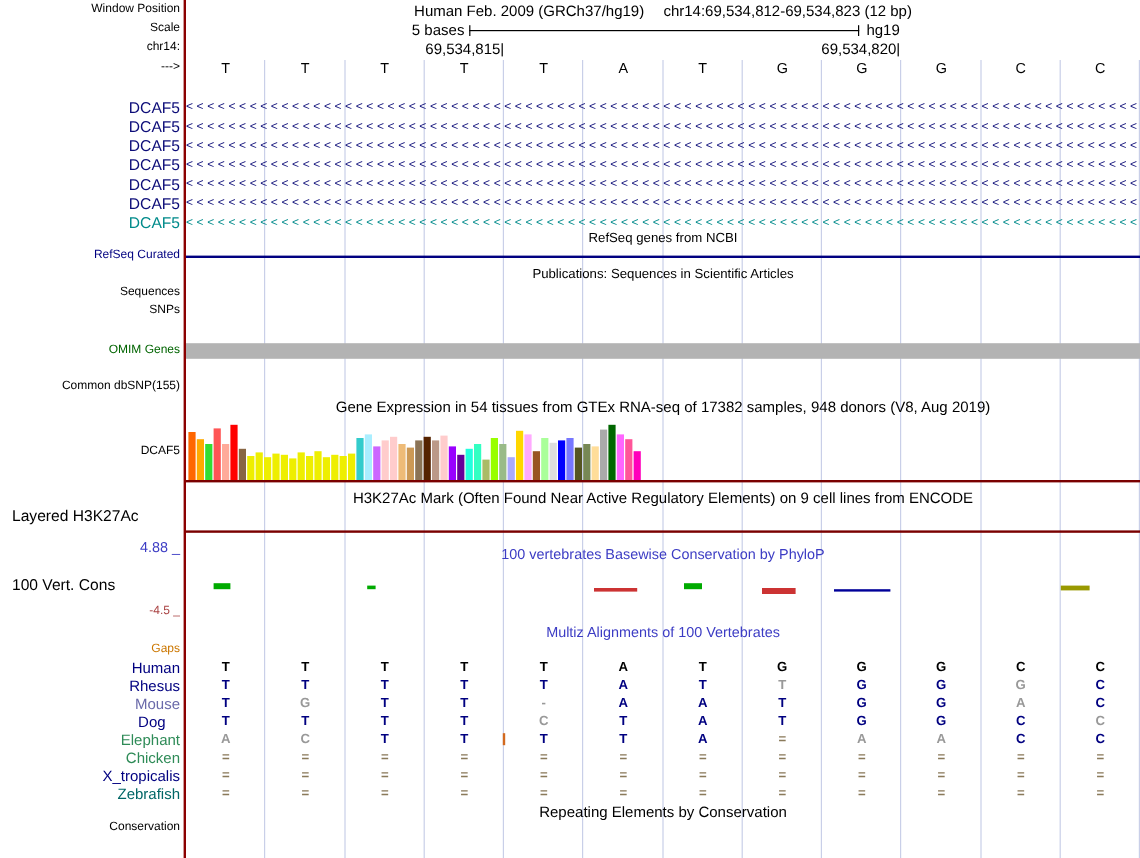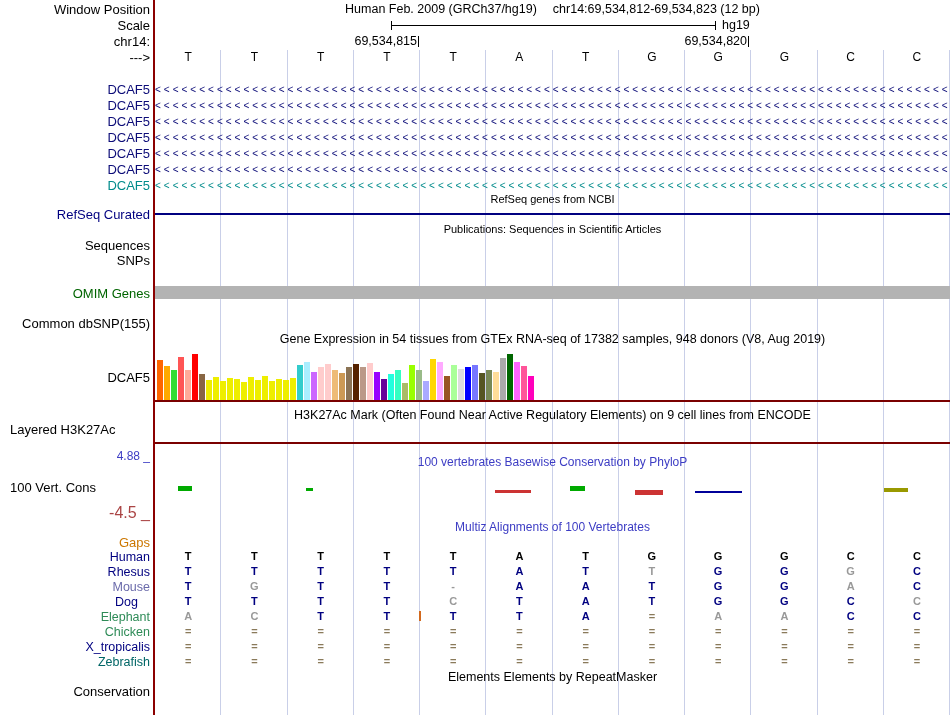--- a/index.html
+++ b/index.html
@@ -1,18 +1,18 @@
 <!DOCTYPE html>
 <html><head>
 <meta charset="utf-8">
 <style>
   * { margin:0; padding:0; box-sizing:border-box; }
   body { background:#fff; font-family:"Liberation Sans", sans-serif; }
   #app { position:relative; width:950px; height:715px; background:#fff; overflow:hidden; color:#000; }
-  .lbl { position:absolute; left:0; width:150px; text-align:right; font-size:13px; white-space:nowrap; z-index:2; }
+  .lbl { position:absolute; left:0; width:150px; text-align:right; font-size:10px; white-space:nowrap; z-index:2; }
   .lbl-left { position:absolute; left:10px; font-size:13px; white-space:nowrap; z-index:2; }
   .hdr { position:absolute; left:155px; width:795px; text-align:center; font-size:12px; white-space:nowrap; z-index:2; }
   .hdr-big { font-size:12.5px; }
   .hdr-small { font-size:11px; }
   .abs { position:absolute; z-index:2; }
   .red-sep { position:absolute; left:153px; top:0; width:2px; height:715px; background:#8b0000; z-index:3; }
   .hline { position:absolute; left:155px; width:795px; z-index:1; }
 </style>
 </head>
 <body>
@@ -20,20 +20,21 @@
 <div id="app">
 
   <div class="red-sep"></div>
 
   <div class="lbl" style="top:2px">Window Position</div>
   <div class="hdr hdr-big" style="top:2px">
     <span>Human Feb. 2009 (GRCh37/hg19)</span><span style="display:inline-block;width:16px"></span><span>chr14:69,534,812-69,534,823 (12 bp)</span>
   </div>
 
   <div class="lbl" style="top:18px">Scale</div>
+  <div class="abs" style="left:155px;top:18px;width:232px;text-align:right;font-size:12.5px">5 bases</div>
   <div class="abs" style="left:391px;top:25px;width:325px;height:1px;background:#000"></div>
   <div class="abs" style="left:391px;top:21px;width:1px;height:9px;background:#000"></div>
   <div class="abs" style="left:715px;top:21px;width:1px;height:9px;background:#000"></div>
   <div class="abs" style="left:722px;top:18px;font-size:12.5px">hg19</div>
 
   <div class="lbl" style="top:34px">chr14:</div>
   <div class="abs" style="left:300px;top:34px;width:117px;text-align:right;font-size:12.5px">69,534,815</div>
   <div class="abs" style="left:418px;top:36px;width:1px;height:11px;background:#000"></div>
   <div class="abs" style="left:630px;top:34px;width:117px;text-align:right;font-size:12.5px">69,534,820</div>
   <div class="abs" style="left:748px;top:36px;width:1px;height:11px;background:#000"></div>
@@ -58,26 +59,26 @@
   <div class="lbl" style="top:370px">DCAF5</div>
   <div class="hline" style="top:400px;height:2px;background:#7a0000"></div>
 
   <div class="hdr hdr-big" style="top:408px">H3K27Ac Mark (Often Found Near Active Regulatory Elements) on 9 cell lines from ENCODE</div>
   <div class="lbl-left" style="top:422px">Layered H3K27Ac</div>
   <div class="hline" style="top:442px;height:2px;background:#7a0000"></div>
 
   <div class="lbl" style="top:449px;color:#3c3cc4;font-size:12px">4.88 _</div>
   <div class="hdr" style="top:455px;color:#3c3cc4">100 vertebrates Basewise Conservation by PhyloP</div>
   <div class="lbl-left" style="top:480px;color:#000000">100 Vert. Cons</div>
-  <div class="lbl" style="top:504px;color:#aa4444;font-size:16px">-4.5 _</div>
+  <div class="lbl" style="top:504px;color:#aa4444;font-size:10px">-4.5 _</div>
 
   <div class="hdr" style="top:520px;color:#3c3cc4">Multiz Alignments of 100 Vertebrates</div>
   <div class="lbl" style="top:535px;color:#cc7700">Gaps</div>
 
-  <div class="hdr hdr-big" style="top:670px">Elements Elements by RepeatMasker</div>
+  <div class="hdr hdr-big" style="top:670px">Repeating Elements by Conservation</div>
   <div class="lbl" style="top:684px">Conservation</div>
 
 <div style="position: absolute; left: 220.25px; top: 50px; height: 665px; width: 1px; background: rgb(201, 207, 232); z-index: 0;"></div>
     <div style="position: absolute; left: 286.5px; top: 50px; height: 665px; width: 1px; background: rgb(201, 207, 232); z-index: 0;"></div>
     <div style="position: absolute; left: 352.75px; top: 50px; height: 665px; width: 1px; background: rgb(201, 207, 232); z-index: 0;"></div>
     <div style="position: absolute; left: 419px; top: 50px; height: 665px; width: 1px; background: rgb(201, 207, 232); z-index: 0;"></div>
     <div style="position: absolute; left: 485.25px; top: 50px; height: 665px; width: 1px; background: rgb(201, 207, 232); z-index: 0;"></div>
     <div style="position: absolute; left: 551.5px; top: 50px; height: 665px; width: 1px; background: rgb(201, 207, 232); z-index: 0;"></div>
     <div style="position: absolute; left: 617.75px; top: 50px; height: 665px; width: 1px; background: rgb(201, 207, 232); z-index: 0;"></div>
     <div style="position: absolute; left: 684px; top: 50px; height: 665px; width: 1px; background: rgb(201, 207, 232); z-index: 0;"></div>

